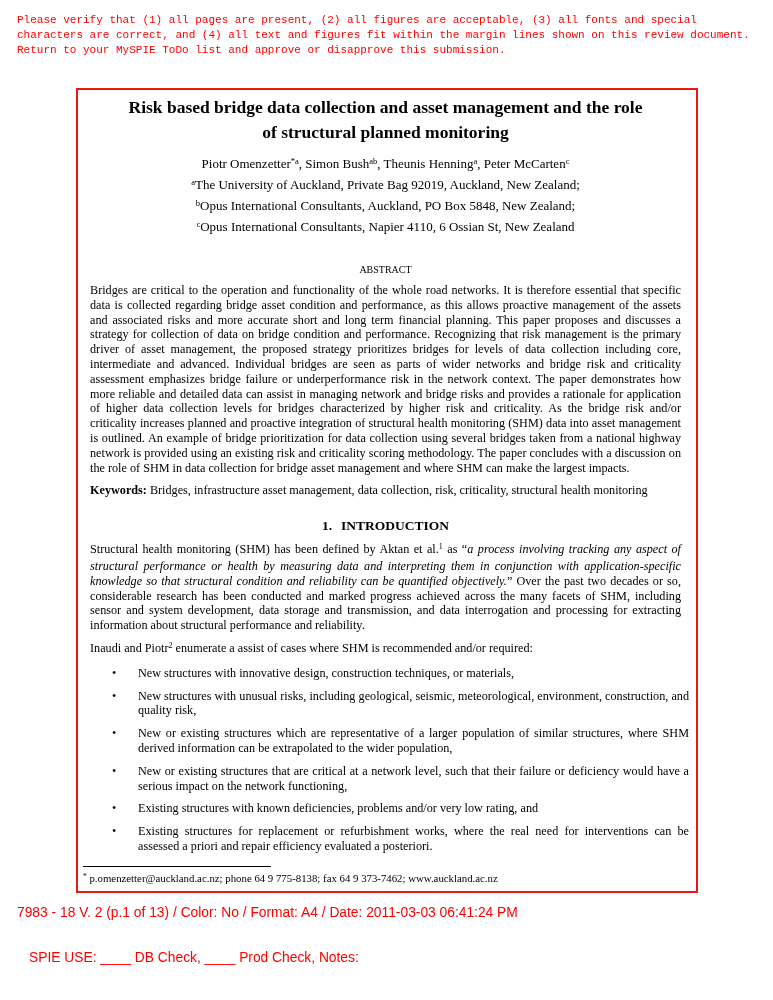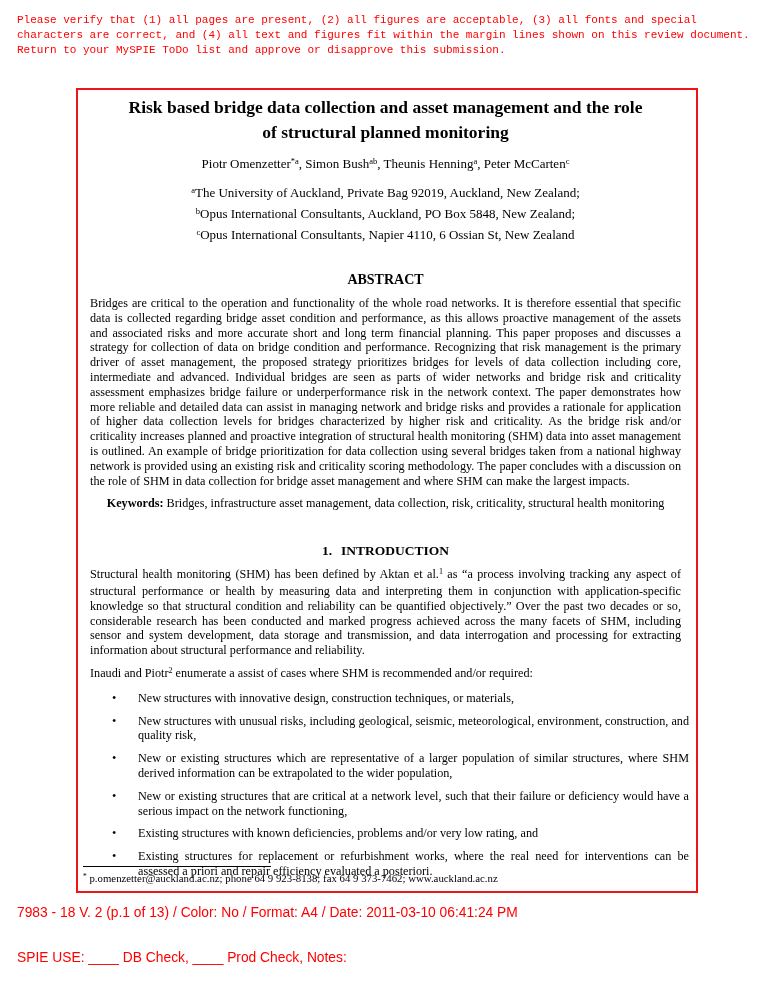--- a/index.html
+++ b/index.html
@@ -24,57 +24,57 @@
     border: 2px solid var(--box-red, #f01414);
     padding: 3px 7px 0 4px;
   }
 
   .paper-title { text-align: center; font-weight: bold; font-size: 17.5px; line-height: 25px; margin-top: 2px; }
   .title-line { display: block; }
 
   .byline { text-align: center; font-size: 13px; line-height: 17px; margin-top: 10px; }
   .sup { font-size: 8.5px; position: relative; top: -4.5px; }
 
-  .affils { text-align: center; font-size: 13px; line-height: 20px; margin-top: 9px; }
+  .affils { text-align: center; font-size: 13px; line-height: 20px; margin-top: 1px; }
 
-  .abstract-heading { text-align: center; font-weight: bold; font-size: 14px; margin-top: 26px; }
+  .abstract-heading { text-align: center; font-weight: normal; font-size: 10px; margin-top: 26px; }
 
   .body-text { font-size: 12.2px; line-height: 14.8px; text-align: justify; }
   p.body-text { margin: 8px; }
   .abstract-text { margin-top: 15px; }
 
-  .keywords { margin-top: 6px; text-align: center; }
+  .keywords { margin-top: 6px; text-align: left; }
   .kw-label { font-weight: bold; }
 
-  .section-heading { text-align: center; font-weight: bold; font-size: 13.5px; margin-top: 32px; }
+  .section-heading { text-align: center; font-weight: bold; font-size: 13.5px; margin-top: 20px; }
   .sec-num { margin-right: 9px; }
 
   .para-1 { margin-top: 8px; }
   .para-2 { margin-top: 7px; }
   .cite-sup { font-size: 8px; position: relative; top: -4px; }
-  .quote-italic { }
+  .quote-italic { font-style: italic; }
 
   .bullet-list { margin: 2px 0 0 0; padding: 0; list-style: none; }
   .bullet-list li { display: flex; margin-top: 8px; }
   .bullet-icon { flex: none; width: 26px; margin-left: 30px; font-size: 12.2px; line-height: 14.8px; }
   .li-text { flex: 1; }
 
   .footnote { position: absolute; left: 5px; right: 12px; bottom: 5px; font-size: 10.8px; line-height: 13px; }
   .footnote-rule { width: 188px; border-top: 1px solid #000; margin-bottom: 5px; }
   .footnote .sup { font-size: 7.5px; top: -3.5px; }
 
   .footer-line {
     position: absolute; left: 17px;
     color: var(--red, #ff0000);
     font-family: "Liberation Sans", sans-serif;
     font-size: 13.8px; line-height: 17px;
   }
   .footer-id-line { top: 904px; }
   .footer-id { font-weight: normal; }
-  .footer-spie { top: 949px; }
+  .footer-spie { top: 949px; margin-left: 12px; }
 </style>
 </head>
 <body>
 
 <div class="page">
 
   <div class="review-notice">Please verify that (1) all pages are present, (2) all figures are acceptable, (3) all fonts and special characters are correct, and (4) all text and figures fit within the margin lines shown on this review document. Return to your MySPIE ToDo list and approve or disapprove this submission.</div>
 
   <div class="margin-box">
 
@@ -125,22 +125,22 @@
           <span class="li-text">Existing structures with known deficiencies, problems and/or very low rating, and</span>
         </li>
       <li>
           <span class="bullet-icon">•</span>
           <span class="li-text">Existing structures for replacement or refurbishment works, where the real need for interventions can be assessed a priori and repair efficiency evaluated a posteriori.</span>
         </li>
     </ul>
 
     <div class="footnote">
       <div class="footnote-rule"></div>
-      <span class="sup">*</span><span> p.omenzetter@auckland.ac.nz; phone 64 9 923-8138; fax 64 9 373-7462; www.auckland.ac.nz</span>
+      <span class="sup">*</span><span> p.omenzetter@auckland.ac.nz; phone 64 9 775-8138; fax 64 9 373-7462; www.auckland.ac.nz</span>
     </div>
 
   </div>
 
-  <div class="footer-line footer-id-line"><span class="footer-id">7983 - 18</span><span> V. 2 (p.1 of 13) / Color: No / Format: A4 / Date: 2011-03-10 06:41:24 PM</span></div>
+  <div class="footer-line footer-id-line"><span class="footer-id">7983 - 18</span><span> V. 2 (p.1 of 13) / Color: No / Format: A4 / Date: 2011-03-03 06:41:24 PM</span></div>
 
   <div class="footer-line footer-spie">SPIE USE: ____ DB Check, ____ Prod Check, Notes:</div>
 
 </div>
 
 </body></html>

